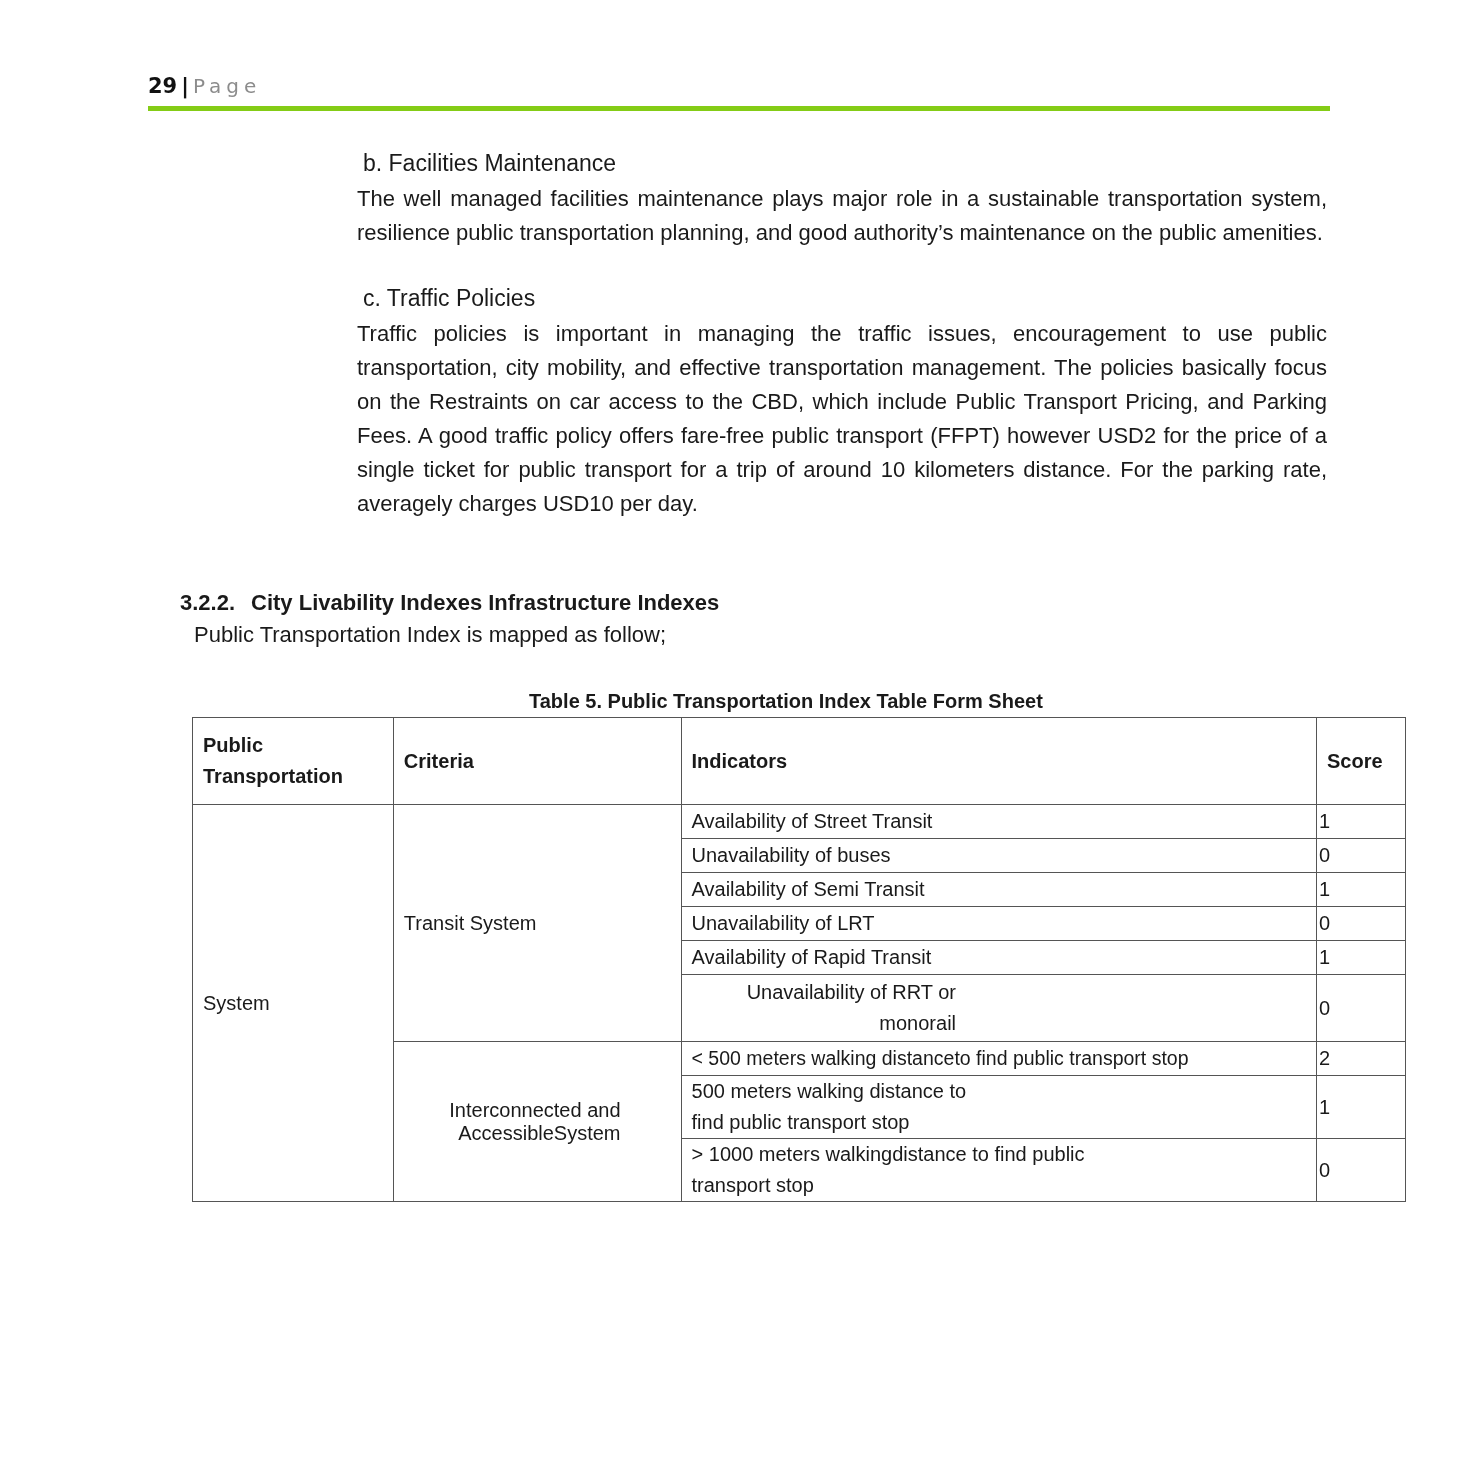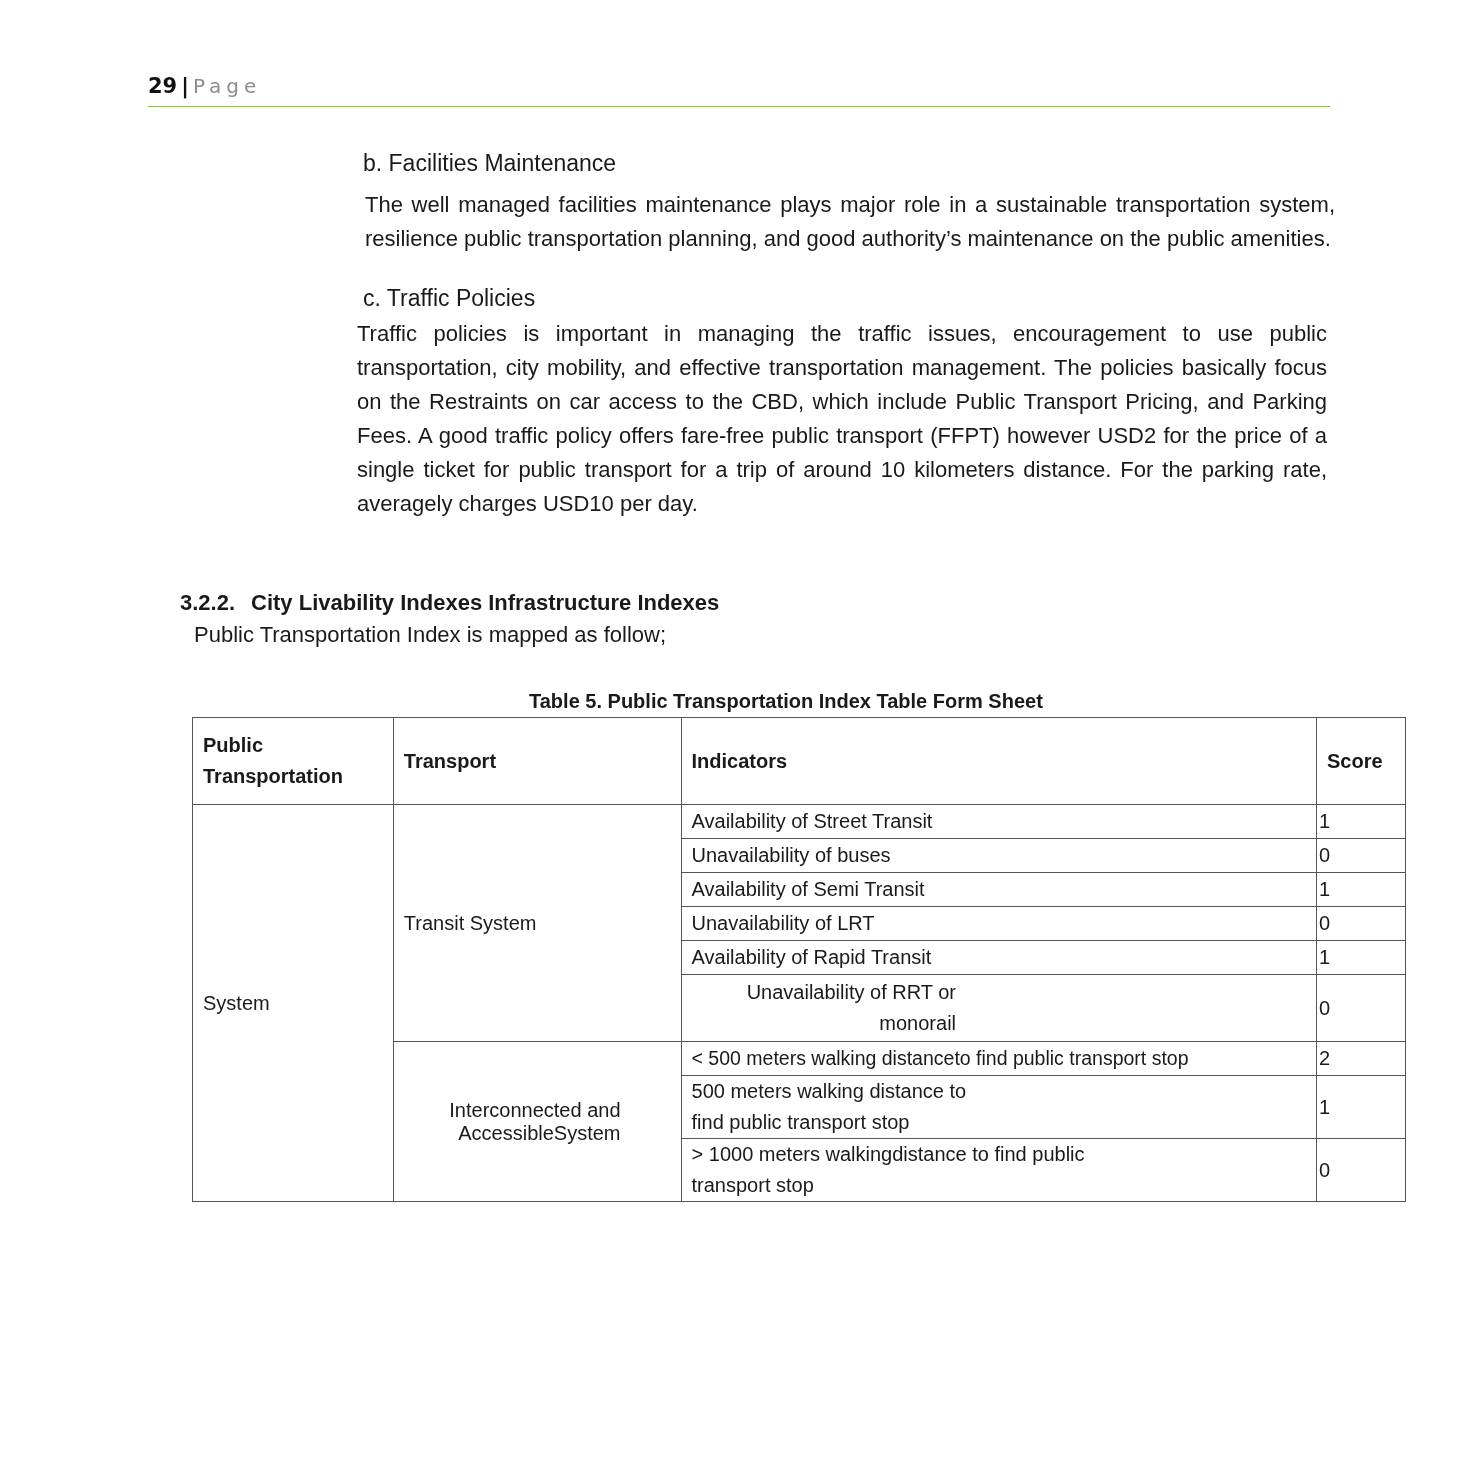--- a/index.html
+++ b/index.html
@@ -1,17 +1,17 @@
 <!DOCTYPE html>
 <html><head>
   <meta charset="utf-8">
   <style>
     html, body { margin: 0; padding: 0; background: #ffffff; }
     body { width: 1477px; height: 1477px; position: relative; overflow: hidden; font-family: "Liberation Sans", sans-serif; color: #1a1a1a; }
-    .header { position: absolute; left: 148px; top: 74px; width: 1182px; height: 32px; border-bottom: 1px solid #84cc16; }
+    .header { position: absolute; left: 148px; top: 74px; width: 1182px; height: 32px; border-bottom: 5px solid #84cc16; }
     .header .num { font-family: "DejaVu Sans", sans-serif; font-weight: bold; font-size: 21px; color: #111; }
     .header .sep { font-family: "DejaVu Sans", sans-serif; font-weight: bold; font-size: 21px; color: #111; margin: 0 4px; }
     .header .pg { font-family: "DejaVu Sans", sans-serif; font-size: 20px; color: #8c8c8c; letter-spacing: 5px; }
     .subhead { position: absolute; font-size: 23px; font-weight: 300; margin-left: 44px; }
     .para { position: absolute; left: 357px; width: 970px; font-size: 22px; line-height: 34px; text-align: justify; text-align-last: left; }
     .section-title { position: absolute; left: 180px; top: 590px; font-size: 22px; font-weight: bold; }
     .section-title .secnum { margin-right: 16px; margin-top: 15px; }
     .intro { position: absolute; left: 194px; top: 622px; font-size: 22px; }
     .caption { position: absolute; left: 529px; top: 690px; font-size: 20px; font-weight: bold; }
     table.idx { position: absolute; left: 192px; top: 717px; width: 1214px; border-collapse: collapse; font-size: 20px; }
@@ -21,21 +21,21 @@
     table.idx td.score { padding-left: 2px; }
   </style>
 </head>
 <body>
 
 <div class="header">
   <span class="num">29</span><span class="sep">|</span><span class="pg">Page</span>
 </div>
 
 <div class="subhead" style="left:319px; top:150px;">b. Facilities Maintenance</div>
-<div class="para" style="top:188px;margin-left:8px;">The well managed facilities maintenance plays major role in a sustainable transportation system, resilience public transportation planning, and good authority’s maintenance on the public amenities.</div>
+<div class="para" style="top:182px;">The well managed facilities maintenance plays major role in a sustainable transportation system, resilience public transportation planning, and good authority’s maintenance on the public amenities.</div>
 
 <div class="subhead" style="left:319px; top:285px;">c. Traffic Policies</div>
 <div class="para" style="top:317px;">Traffic policies is important in managing the traffic issues, encouragement to use public transportation, city mobility, and effective transportation management. The policies basically focus on the Restraints on car access to the CBD, which include Public Transport Pricing, and Parking Fees. A good traffic policy offers fare-free public transport (FFPT) however USD2 for the price of a single ticket for public transport for a trip of around 10 kilometers distance. For the parking rate, averagely charges USD10 per day.</div>
 
 <div class="section-title">
   <span class="secnum">3.2.2.</span><span>City Livability Indexes Infrastructure Indexes</span>
 </div>
 <div class="intro">Public Transportation Index is mapped as follow;</div>
 
 <div class="caption">Table 5. Public Transportation Index Table Form Sheet</div>
@@ -43,21 +43,21 @@
 <table class="idx">
   <colgroup>
     <col style="width:201px">
     <col style="width:288px">
     <col style="width:636px">
     <col style="width:89px">
   </colgroup>
   <tbody>
       <tr>
     <th>Public Transportation</th>
-    <th>Transport</th>
+    <th>Criteria</th>
     <th>Indicators</th>
     <th>Score</th>
   </tr>
   <tr>
     <td rowspan="9">System</td>
     <td rowspan="6">Transit System</td>
     <td class="ind">Availability of Street Transit</td>
     <td class="score">1</td>
   </tr>
   <tr>

